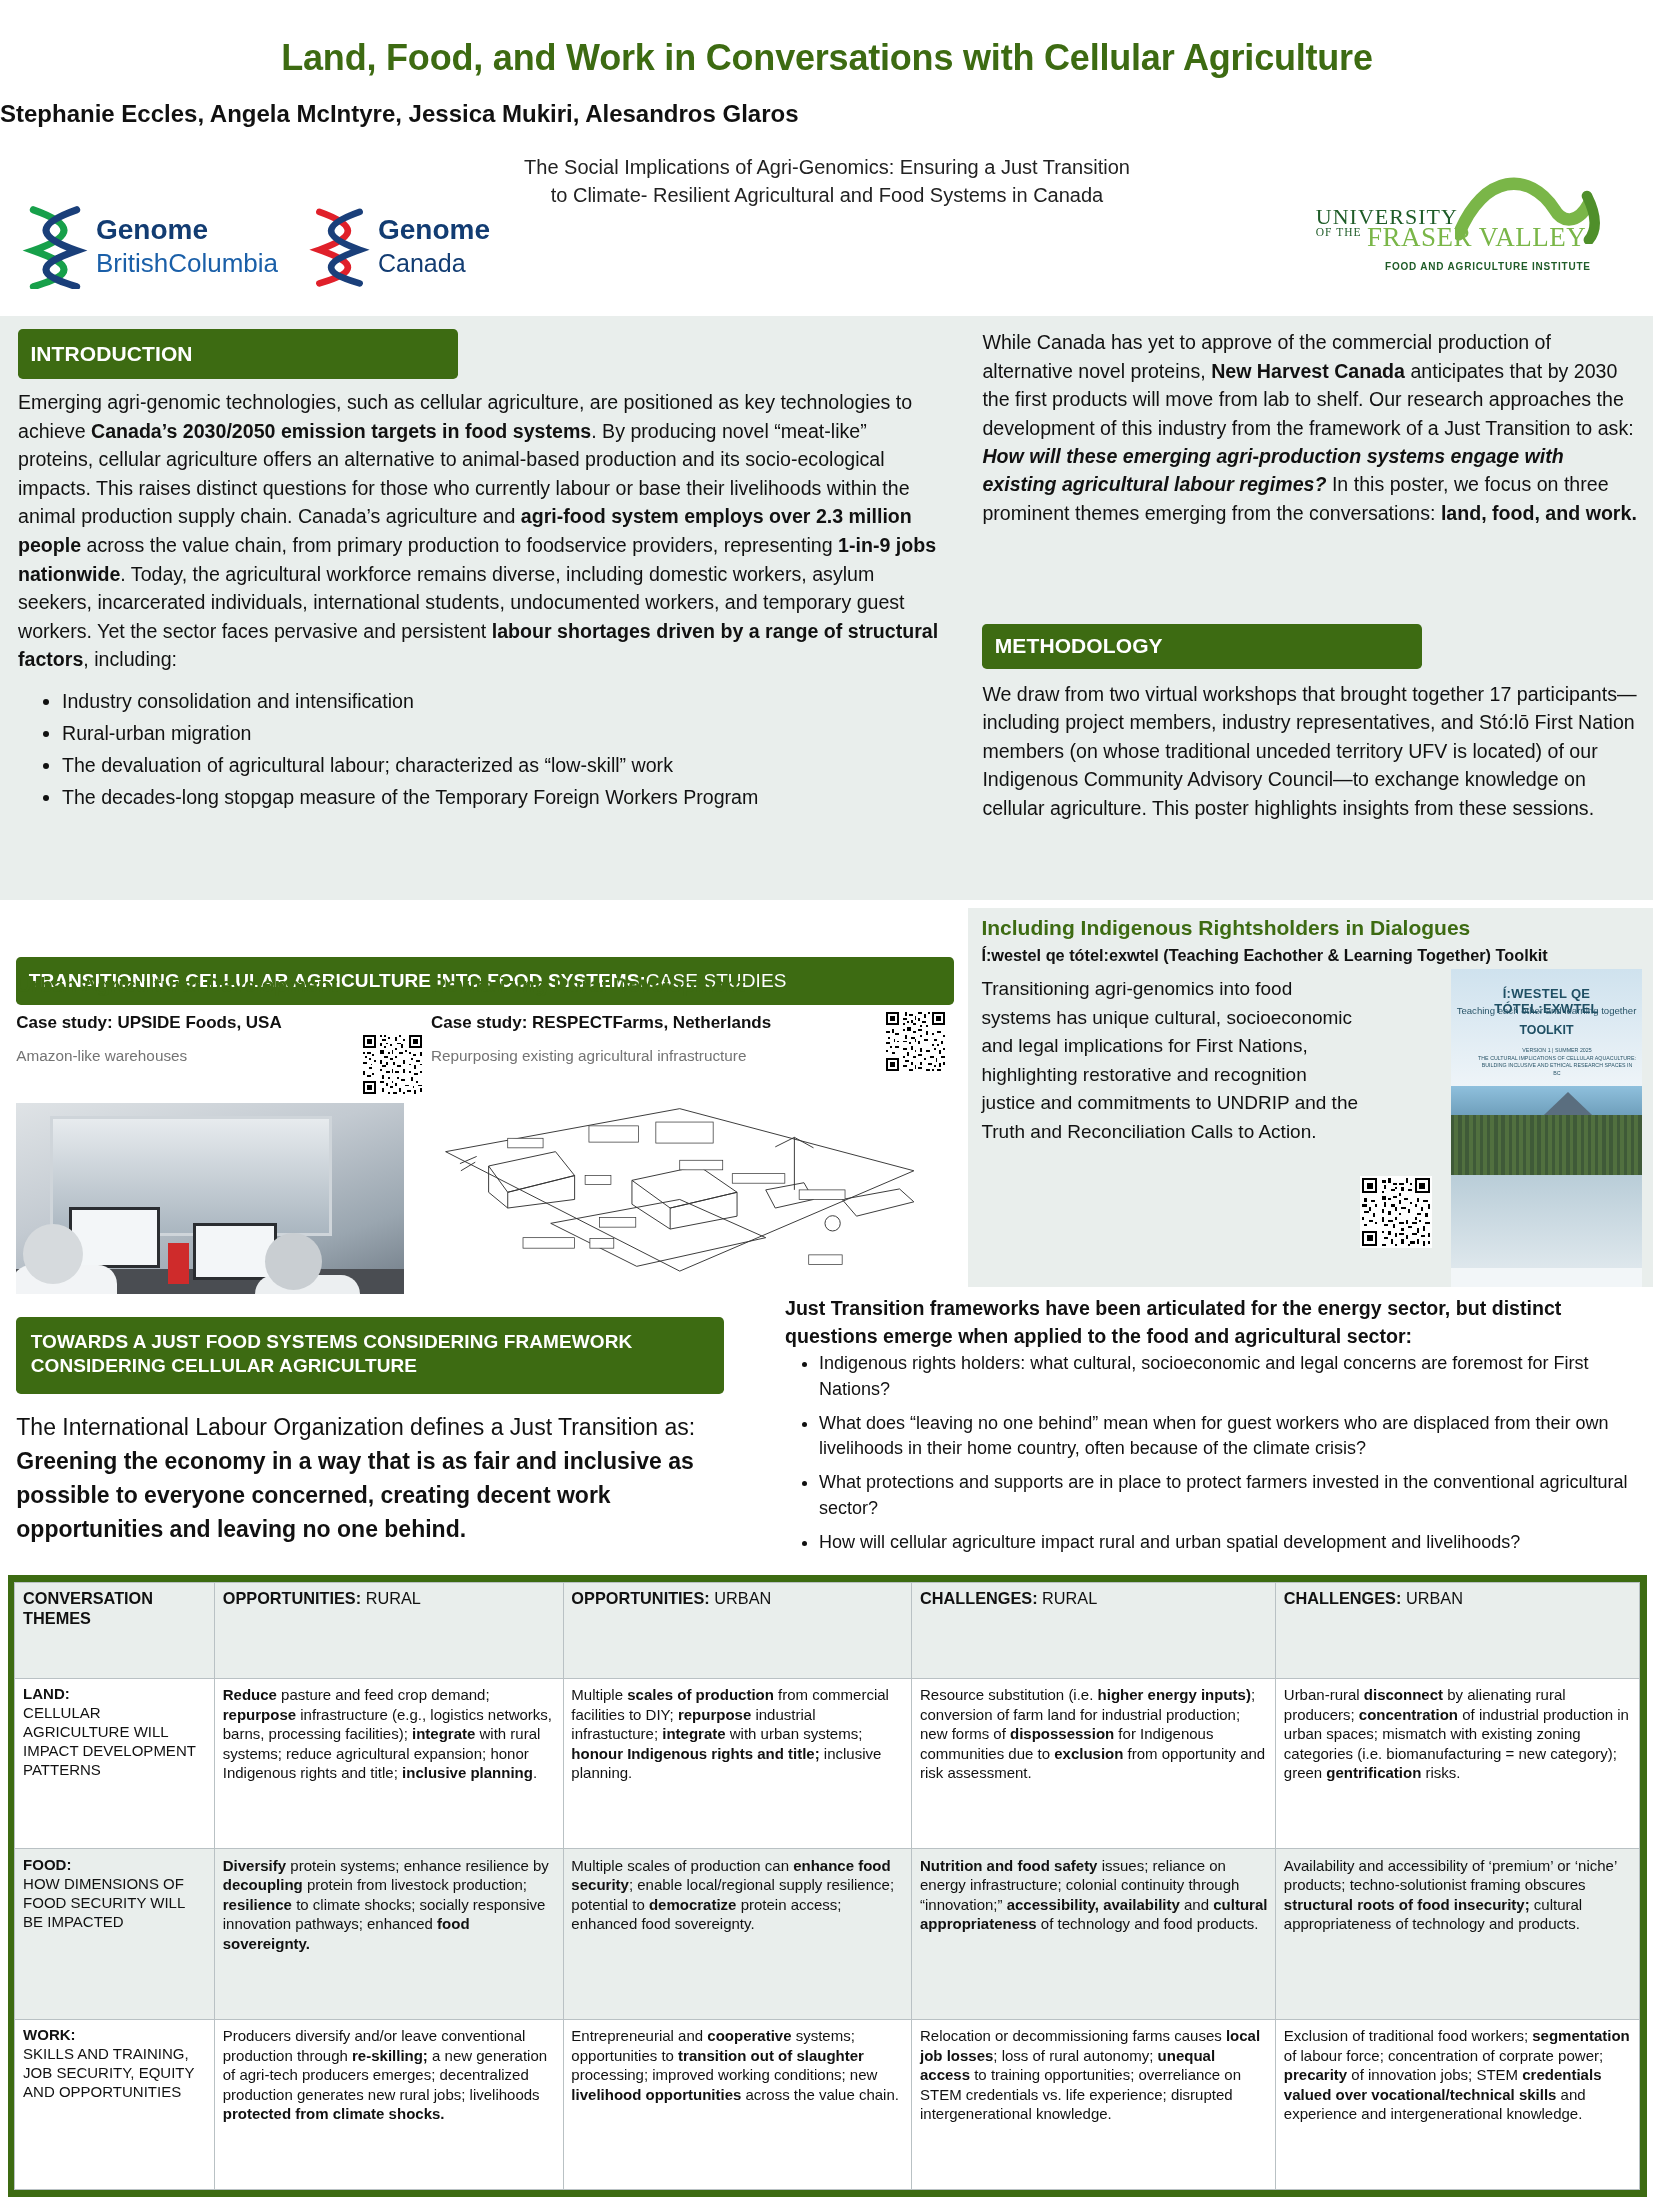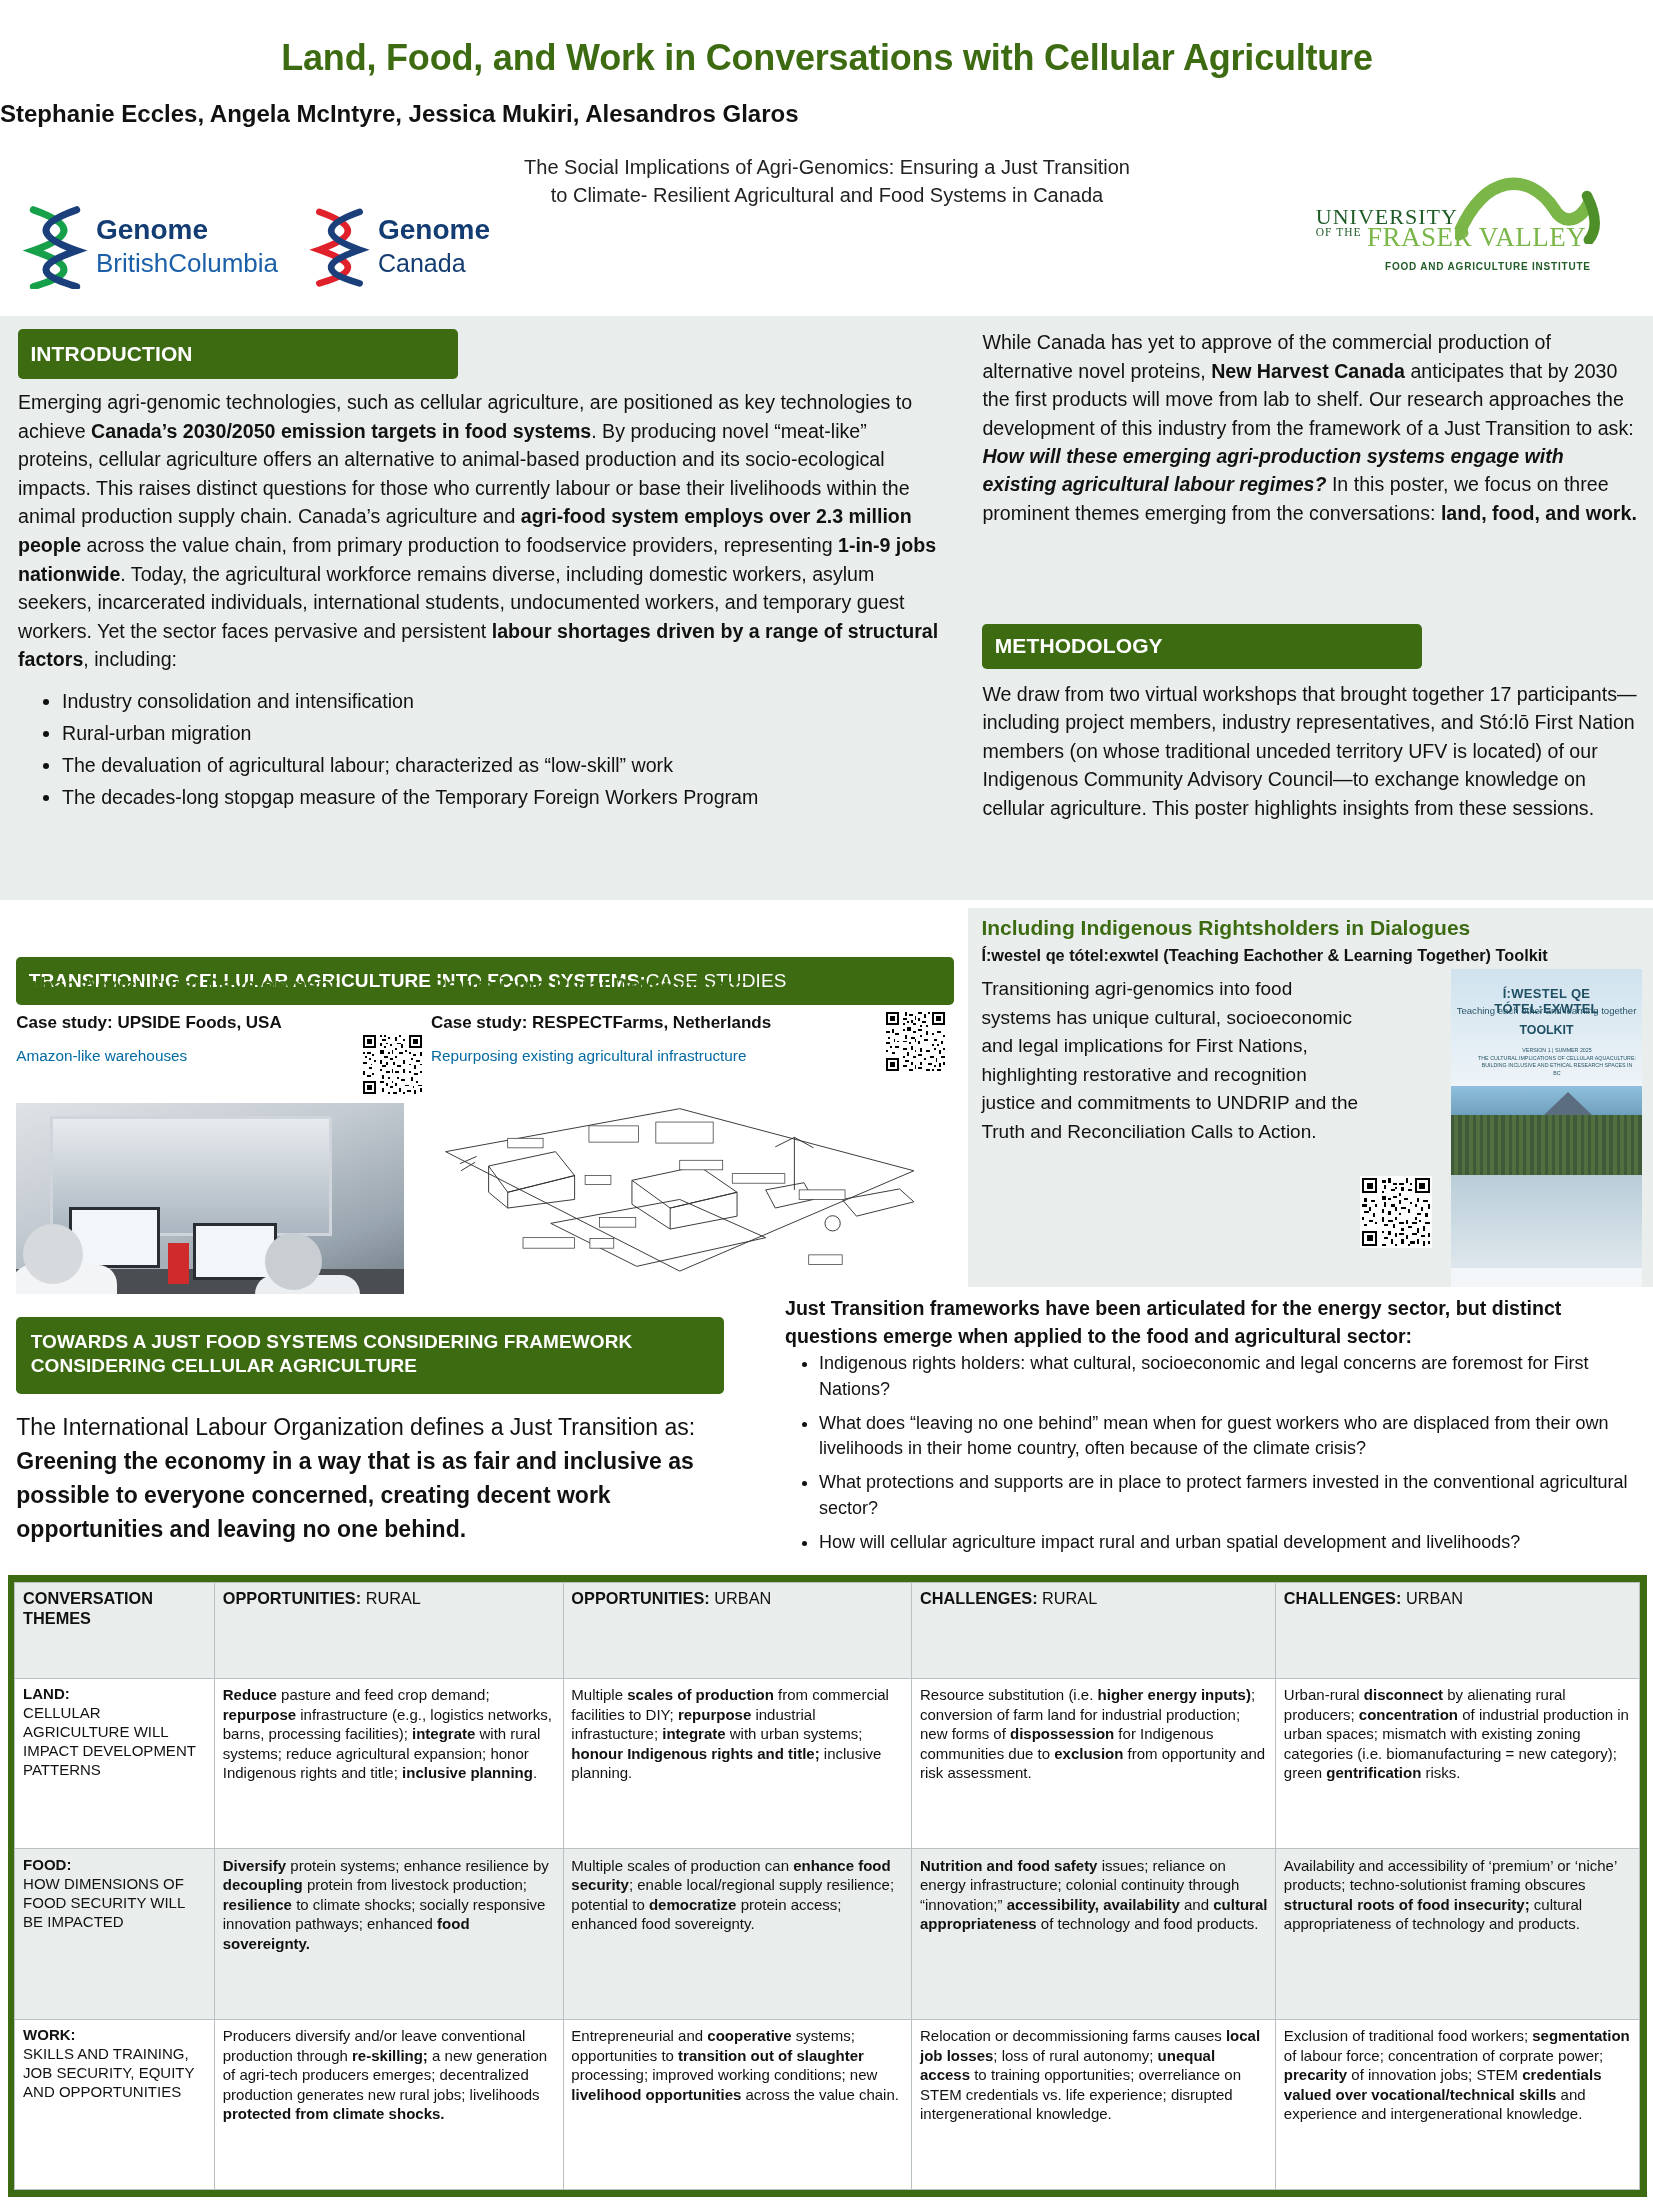--- a/index.html
+++ b/index.html
@@ -70,21 +70,21 @@
   
   .case-panel { position:absolute; left:0px; top:908px; width:968px; height:397px; background:#ffffff; }
   .banner-case { position:absolute; left:16.3px; top:8.6px; width:938px; height:48px;margin-top:40px; }
   .banner-case .thin { font-weight:normal; }
 
   .case-col { position:absolute; top:65px; }
   .case-col.a { left:16.3px; width:402px; }
   .case-col.b { left:431px; width:522px; }
   .case-h { font-size:21px; font-weight:bold; color:#3d6b12; }
   .case-s1 { margin-top:16.3px; font-size:17px; font-weight:bold; color:#111; }
-  .case-s2 { margin-top:13.4px; font-size:15.3px; color:#0369a1; }
+  .case-s2 { margin-top:13.4px; font-size:15.3px; color:#737373; }
 
   .qr { background:#fff; position:absolute; }
   .qr svg { display:block; }
 
   .photo-lab { position:absolute; left:16.3px; top:195px; width:388px; height:191px;
     background:linear-gradient(160deg,#dfe3e6 0%,#c3cad1 40%,#9aa6b0 75%,#6f7a85 100%);
     overflow:hidden; }
   .lab-win { position:absolute; left:34px; top:13.4px; width:282px; height:120px;
     background:linear-gradient(180deg,#e7ebee,#aab6c0); border:3.8px solid #cfd5da; }
   .lab-mon1 { position:absolute; left:53px; top:104px; width:91px; height:61px; background:#f3f6f8; border:3.4px solid #2a2d31; }

